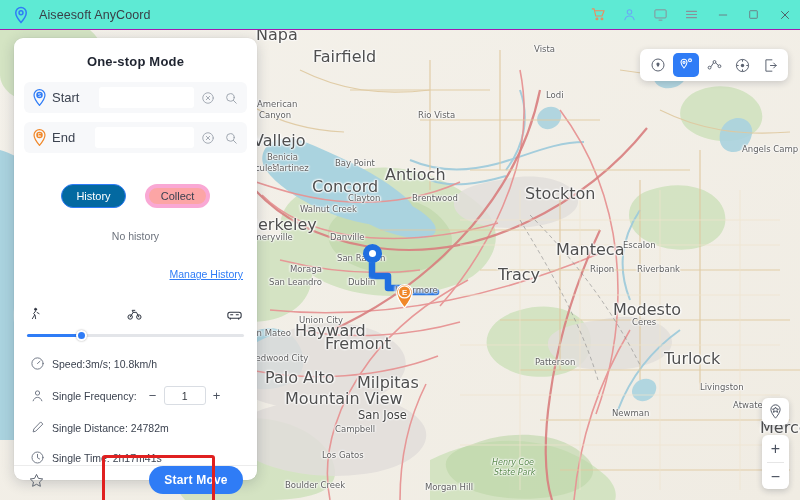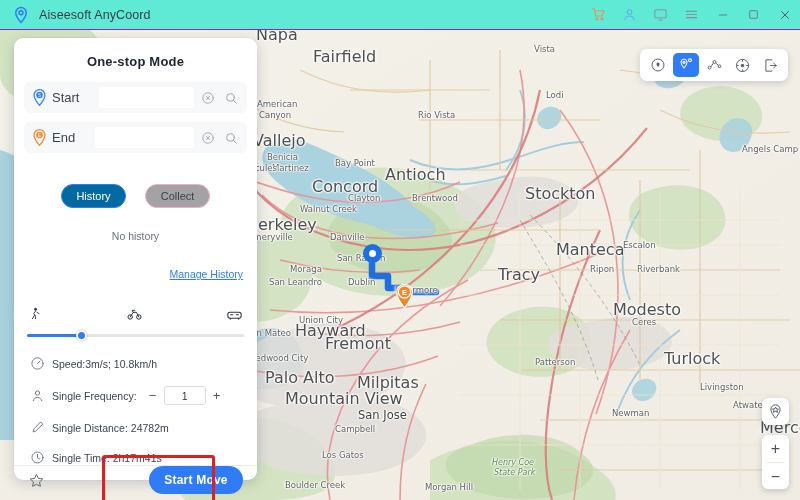--- a/index.html
+++ b/index.html
@@ -65,21 +65,21 @@
   .field .ic { width:19px; height:19px; margin-left:4px; color:#9aa1ab; flex:0 0 19px;
                display:flex; align-items:center; justify-content:center; }
 
   .seg-row { display:flex; justify-content:center; gap:19px; margin-top:22px; }
   .seg {
     width:65px; height:24px; border-radius:12px; font-size:11px;
     display:flex; align-items:center; justify-content:center;
     font-family:"Liberation Sans", sans-serif; cursor:default;
   }
   .seg.on { background:#2f7cf6; color:#fff; border:1px solid #2f7cf6; }
-  .seg.off { background:#a3a3a3; color:#3a4150; border:1px solid #f9a8d4; }
+  .seg.off { background:#fca5a5; color:#3a4150; border:4px solid #f9a8d4; }
 
   .nohist { text-align:center; font-size:10.5px; color:#6d737d; margin-top:22px; }
   .mh-row { text-align:right; padding:0 14px; margin-top:22px; }
   .mh { font-size:10.5px; color:#2f7cf6; text-decoration:underline; }
 
   .divider { height:1px; background:#ececec; margin:15px 0 0; }
 
   .mode-icons { display:flex; align-items:flex-end; justify-content:space-between;
                 padding:9px 14px 0; color:#2e3440; }
   .slider-row { padding:3px 13px 0; }

